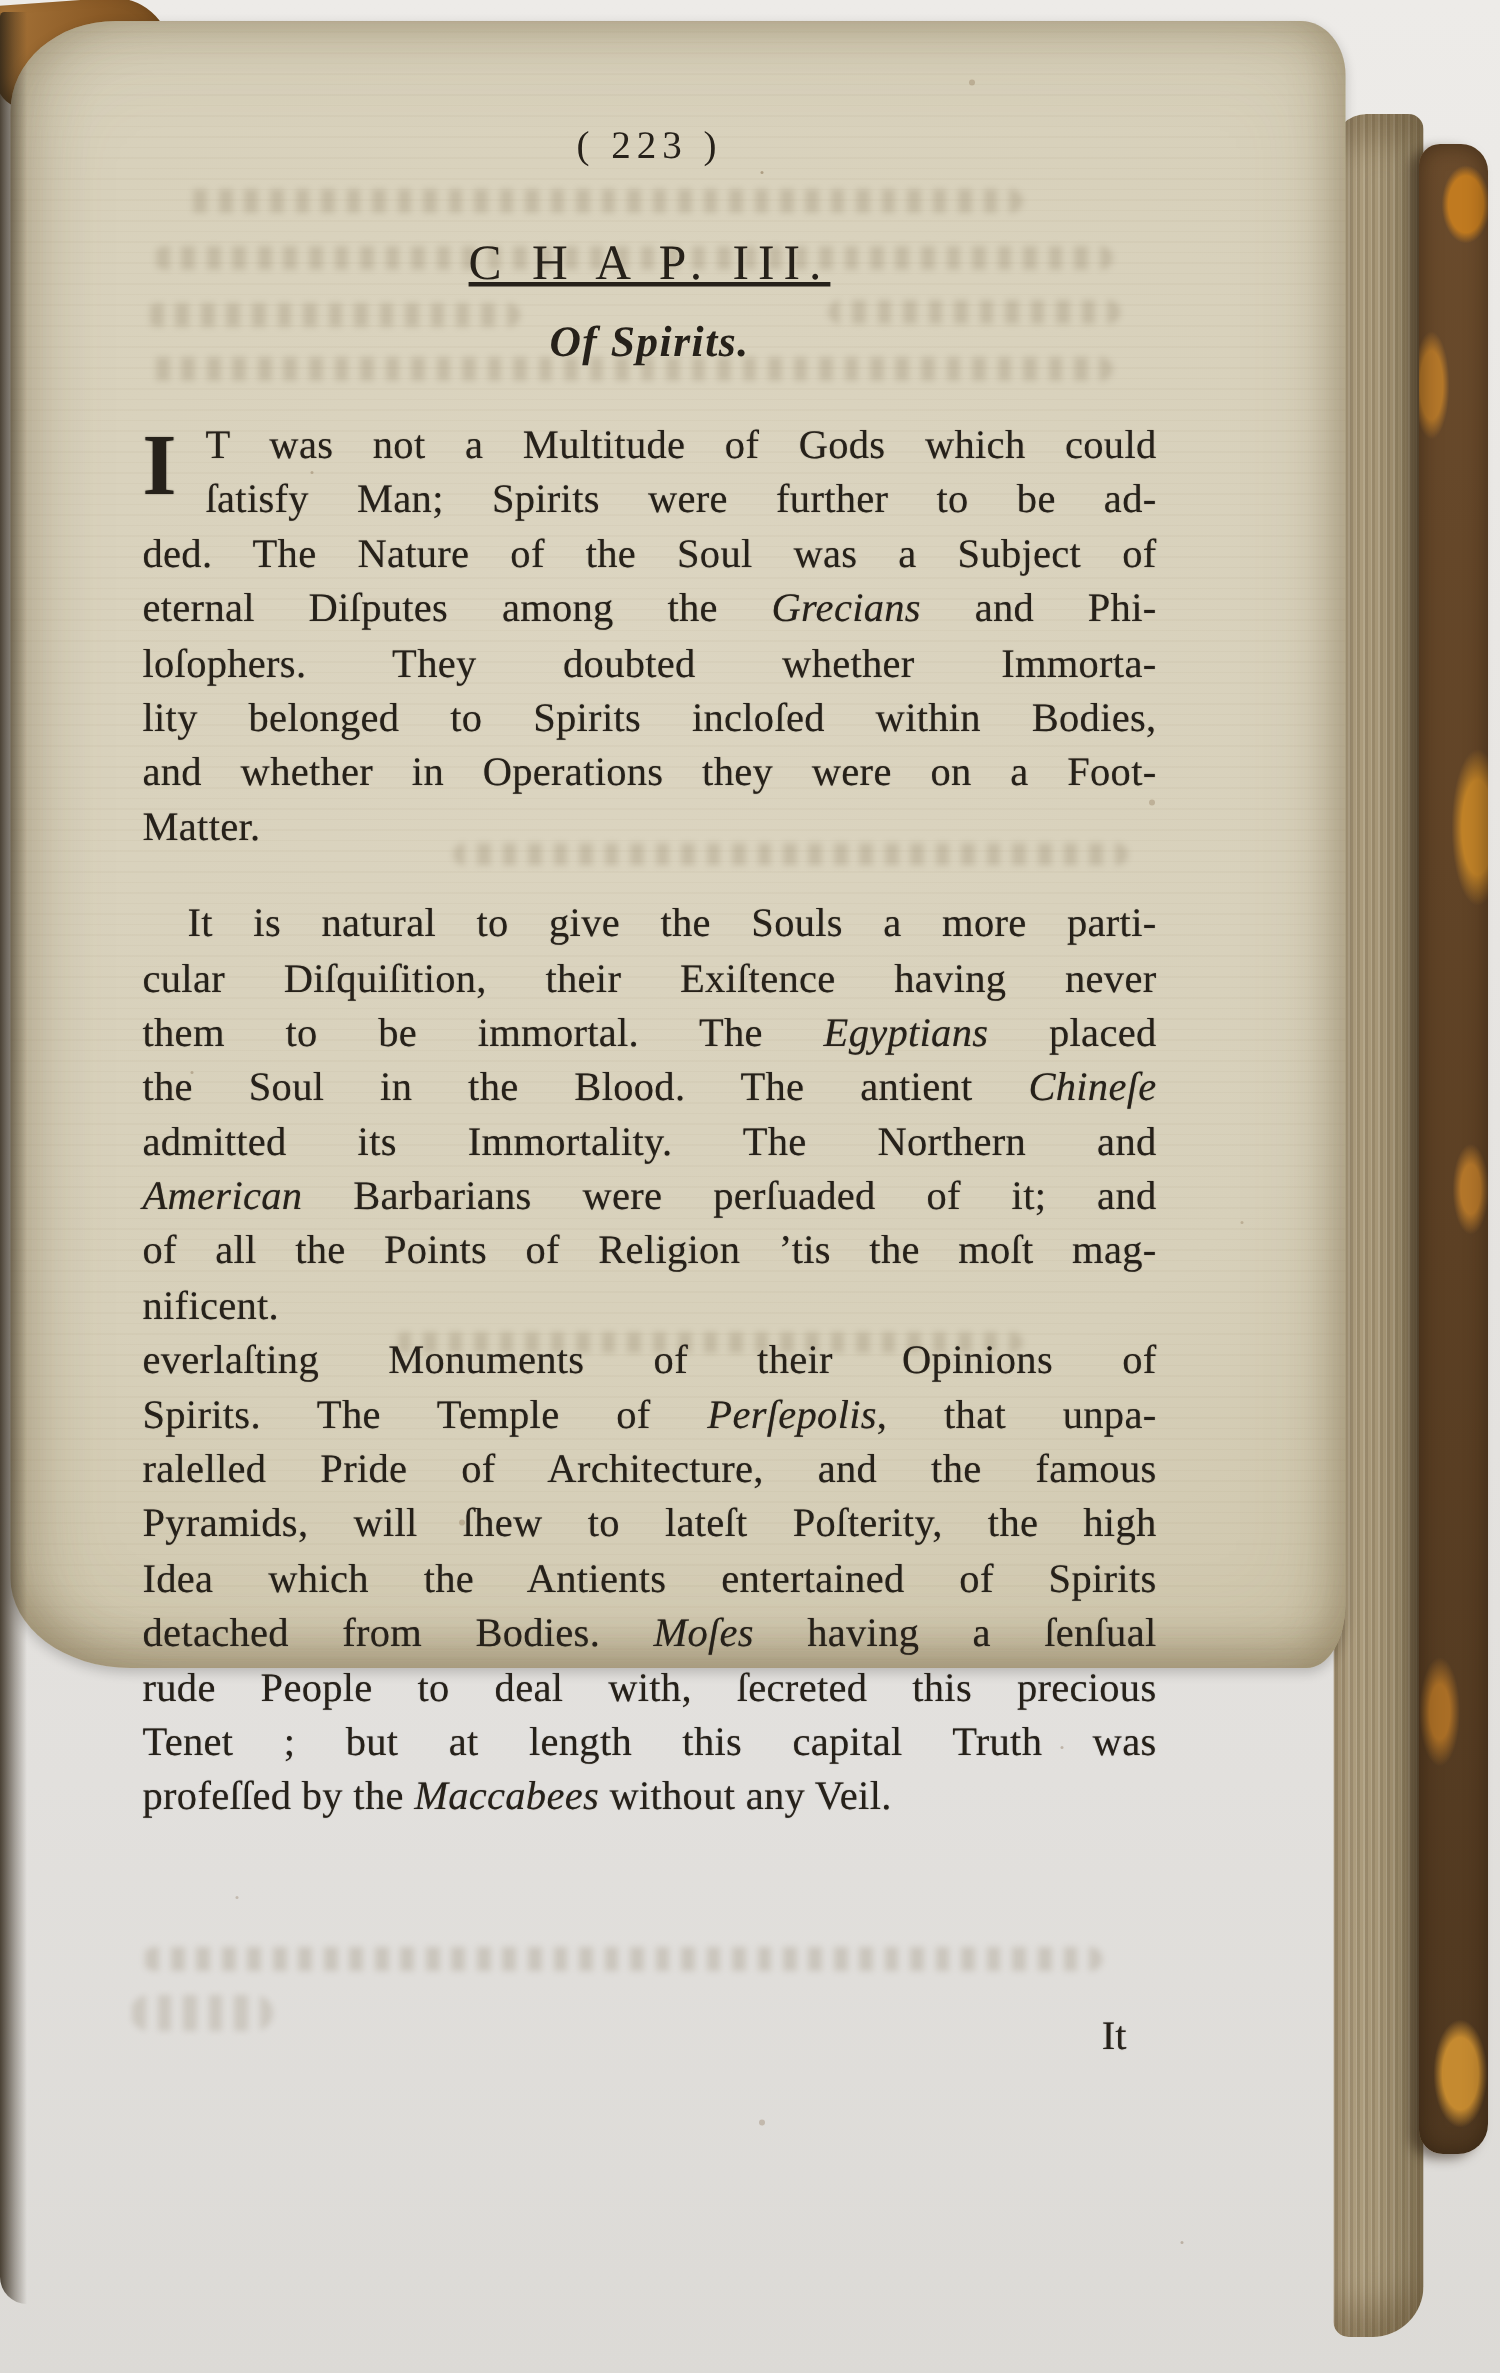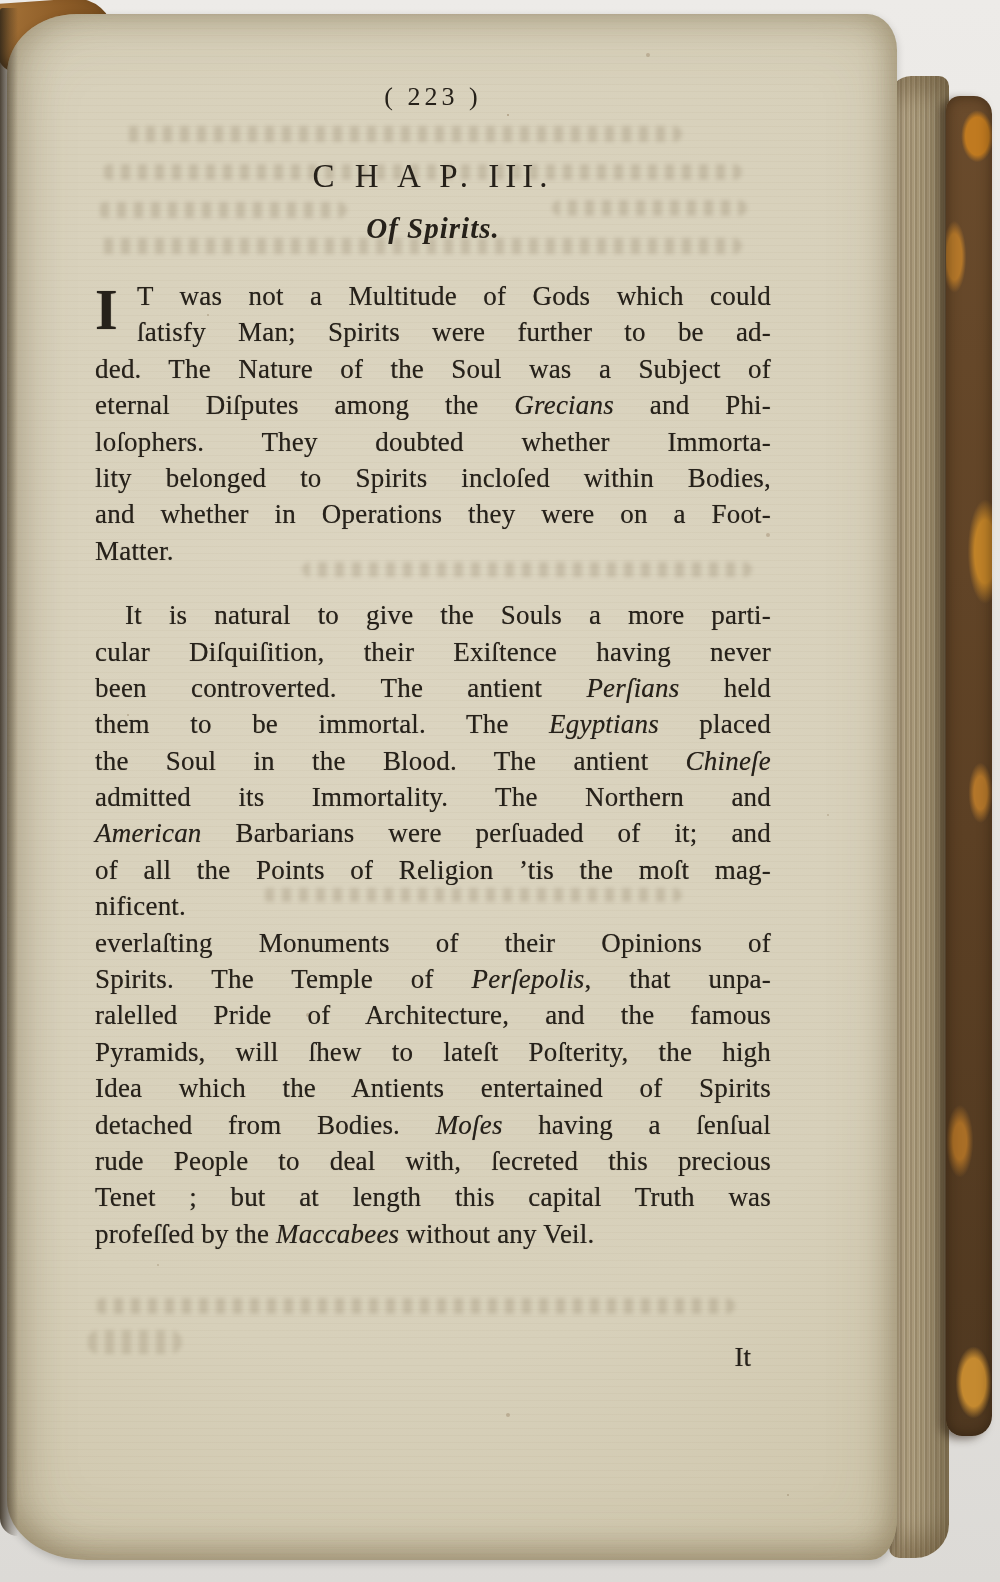--- a/index.html
+++ b/index.html
@@ -6,21 +6,21 @@
   html,body{margin:0;padding:0;}
   body{
     width:1000px;height:1582px;position:relative;overflow:hidden;
     font-family:"Liberation Serif","DejaVu Serif",serif;
     background:var(--bg,#e9e7e3);
   }
   .scene{position:absolute;inset:0;
     background:linear-gradient(180deg,#edebe8 0%,#e7e5e2 40%,#e2e0dd 75%,#dcdad6 100%);}
   
   .page{
-    position:absolute;left:7px;top:14px;width:890px;height:1546px;z-index:2;
+    position:absolute;left:7px;top:14px;width:890px;height:1098px;z-index:2;
     background:
       radial-gradient(120% 90% at 45% 38%, var(--paper,#dcd5c1) 0%, #d7d0ba 55%, #cdc4a9 85%, #c5bb9f 100%);
     border-radius:70px 30px 26px 80px / 60px 36px 42px 60px;
     box-shadow:
       inset 0 0 70px rgba(120,100,60,.22),
       inset 20px 0 34px rgba(80,60,30,.17),
       inset -12px 0 26px rgba(110,90,55,.22),
       inset 0 -14px 26px rgba(100,80,45,.18),
       0 3px 8px rgba(0,0,0,.18);
   }
@@ -65,21 +65,21 @@
     border-radius:8px 0 0 50px;pointer-events:none;
   }
   
   .content{
     position:absolute;left:88px;top:60px;width:676px;z-index:4;
     color:var(--ink,#26211a);
   }
   .folio{position:absolute;top:8px;left:0;right:0;text-align:center;
     font-size:26px;letter-spacing:4px;}
   .chap{position:absolute;top:84px;left:0;right:0;text-align:center;
-    font-size:33px;letter-spacing:6px;}
+    font-size:33px;letter-spacing:6px;text-decoration:underline;}
   .subtitle{position:absolute;top:138px;left:0;right:0;text-align:center;
     font-style:italic;font-size:29px;letter-spacing:1px;font-weight:bold;}
   .body-text{position:absolute;top:204px;left:0;width:676px;}
   .paragraph{position:relative;}
   .line{
     height:36.4px;line-height:36.4px;font-size:27px;letter-spacing:.2px;
     text-align:justify;text-align-last:justify;
     text-shadow:0 0 .7px rgba(38,33,25,.55);
   }
   .line.last{text-align-last:left;}
@@ -154,21 +154,20 @@
             <div class="line"><span>ded. The Nature of the Soul was a Subject of</span></div>
             <div class="line"><span>eternal Diſputes among the </span><i>Grecians</i><span> and Phi-</span></div>
             <div class="line"><span>loſophers. They doubted whether Immorta-</span></div>
             <div class="line"><span>lity belonged to Spirits incloſed within Bodies,</span></div>
             <div class="line"><span>and whether in Operations they were on a Foot-</span></div>
             <div class="line last"><span>Matter.</span></div>
           </div>
           <div class="paragraph">
             <div class="line indent"><span>It is natural to give the Souls a more parti-</span></div>
             <div class="line"><span>cular Diſquiſition, their Exiſtence having never</span></div>
-            <div class="line"><span>been controverted. The antient </span><i>Perſians</i><span> held</span></div>
             <div class="line"><span>them to be immortal. The </span><i>Egyptians</i><span> placed</span></div>
             <div class="line"><span>the Soul in the Blood. The antient </span><i>Chineſe</i></div>
             <div class="line"><span>admitted its Immortality. The Northern and</span></div>
             <div class="line"><i>American</i><span> Barbarians were perſuaded of it; and</span></div>
             <div class="line"><span>of all the Points of Religion ’tis the moſt mag-</span></div>
             <div class="line last"><span>nificent.</span></div>
           </div>
           <div class="paragraph">
             <div class="line"><span>everlaſting Monuments of their Opinions of</span></div>
             <div class="line"><span>Spirits. The Temple of </span><i>Perſepolis</i><span>, that unpa-</span></div>

